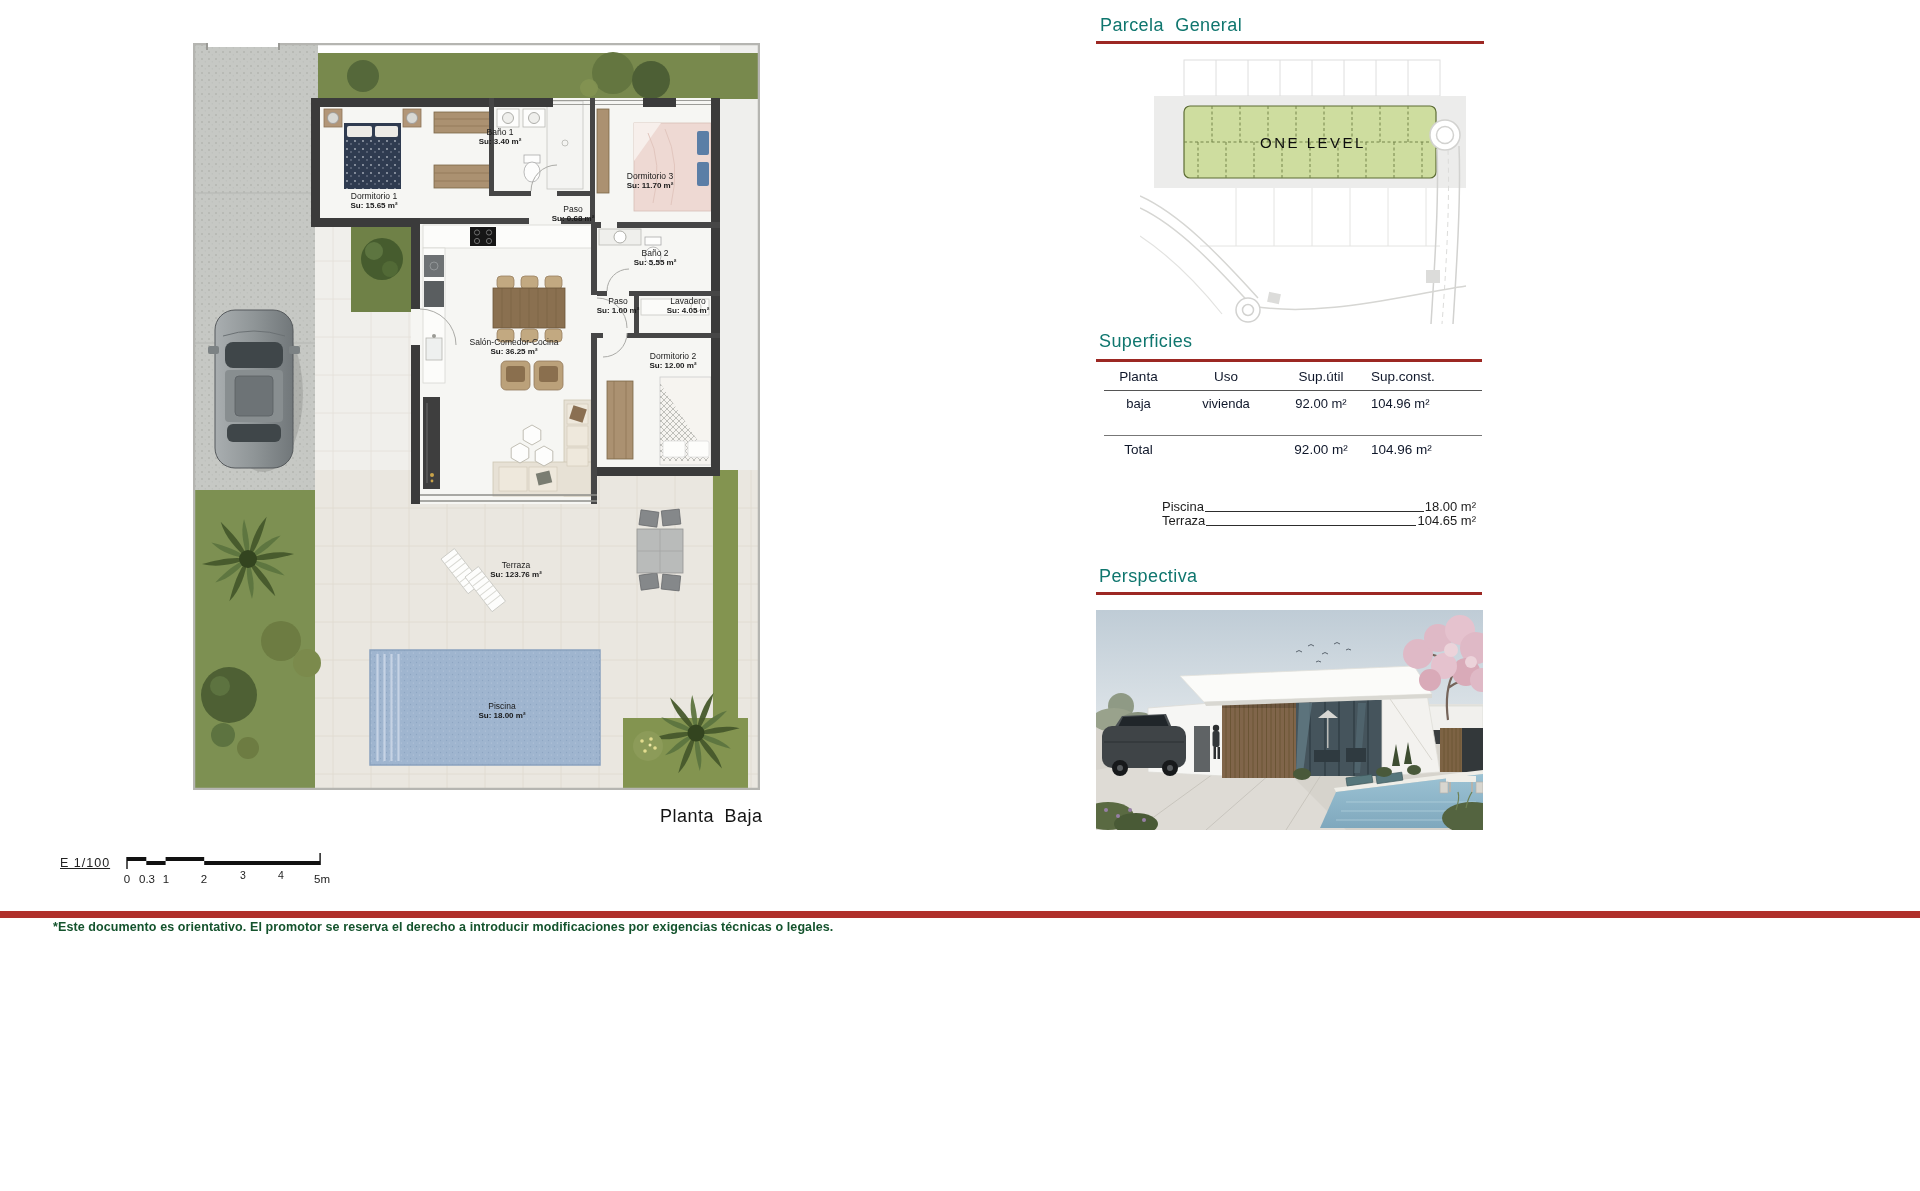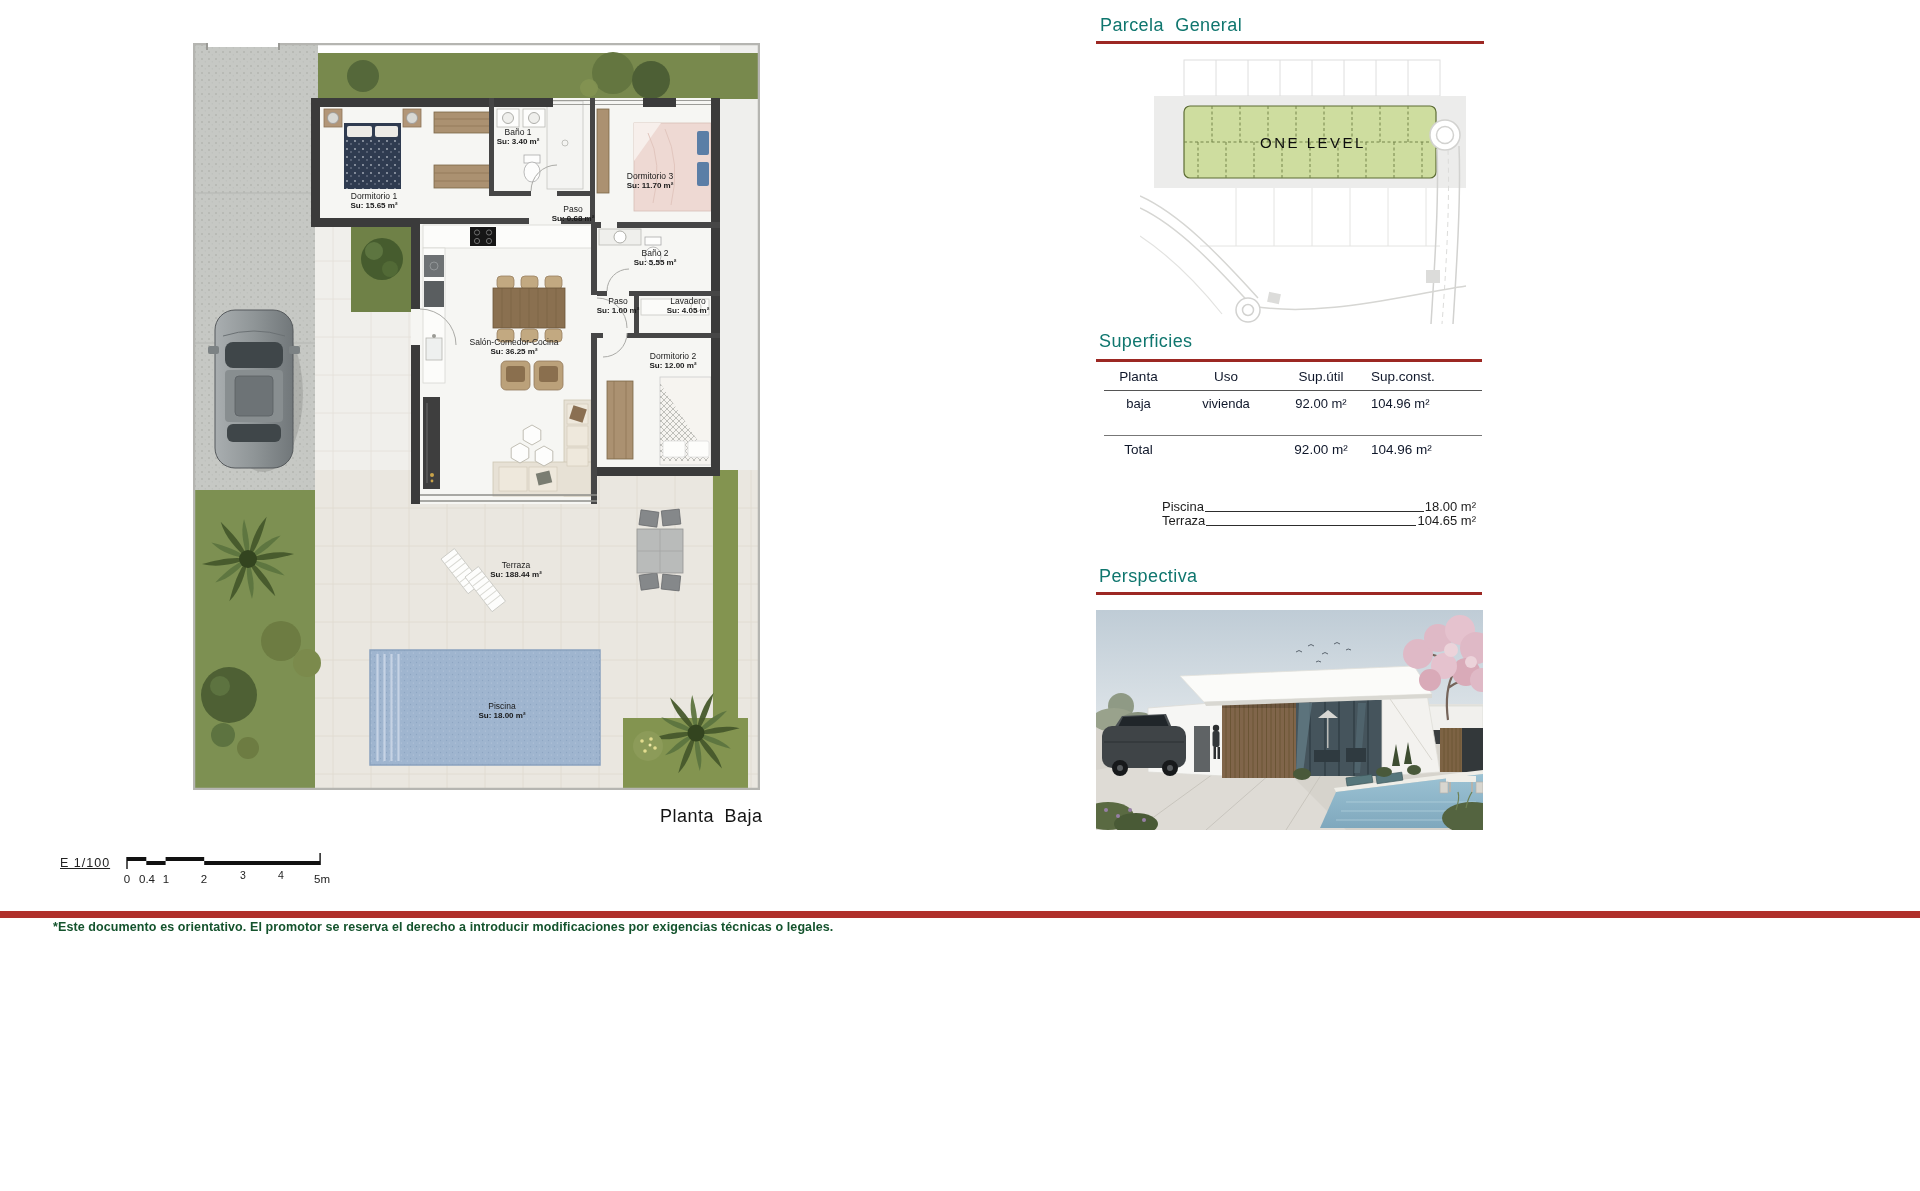--- a/index.html
+++ b/index.html
@@ -336,21 +336,21 @@
   <rect x="1" y="1" width="565" height="745" fill="none" stroke="#b5b5b1" stroke-width="2.5"></rect>
   <rect x="14" y="0" width="72" height="4" fill="#ffffff"></rect>
   <rect x="13" y="0" width="2" height="7" fill="#9a9a96"></rect>
   <rect x="85" y="0" width="2" height="7" fill="#9a9a96"></rect>
 </svg>
 
 <div class="rlabel" style="left:374px;top:191px">
   <span class="rname">Dormitorio 1</span>
   <span class="rarea">Su: 15.65 m²</span>
 </div>
-<div class="rlabel" style="left:518px;top:127px">
+<div class="rlabel" style="left:500px;top:127px">
   <span class="rname">Baño 1</span>
   <span class="rarea">Su: 3.40 m²</span>
 </div>
 <div class="rlabel" style="left:650px;top:171px">
   <span class="rname">Dormitorio 3</span>
   <span class="rarea">Su: 11.70 m²</span>
 </div>
 <div class="rlabel" style="left:573px;top:204px">
   <span class="rname">Paso</span>
   <span class="rarea">Su: 0.68 m²</span>
@@ -370,21 +370,21 @@
 <div class="rlabel" style="left:514px;top:337px">
   <span class="rname">Salón-Comedor-Cocina</span>
   <span class="rarea">Su: 36.25 m²</span>
 </div>
 <div class="rlabel" style="left:673px;top:351px">
   <span class="rname">Dormitorio 2</span>
   <span class="rarea">Su: 12.00 m²</span>
 </div>
 <div class="rlabel" style="left:516px;top:560px">
   <span class="rname">Terraza</span>
-  <span class="rarea">Su: 188.44 m²</span>
+  <span class="rarea">Su: 123.76 m²</span>
 </div>
 <div class="rlabel" style="left:502px;top:701px">
   <span class="rname">Piscina</span>
   <span class="rarea">Su: 18.00 m²</span>
 </div>
 
 <div class="plan-caption">Planta Baja</div>
 
 <div class="panel-title" style="left:1100px;top:15px">Parcela General</div>
 <div class="red-rule" style="left:1096px;top:41px;width:388px"></div>
@@ -584,21 +584,21 @@
   <g fill="#111111">
     <rect x="9" y="6" width="19.3" height="4"></rect>
     <rect x="47.6" y="6" width="38.6" height="4"></rect>
     <rect x="28.3" y="10" width="19.3" height="4"></rect>
     <rect x="86.2" y="10" width="115.8" height="4"></rect>
     <rect x="8.3" y="6" width="1.4" height="12"></rect>
     <rect x="201.4" y="2" width="1.4" height="12"></rect>
   </g>
 </svg>
 <span class="tick" style="left:127px">0</span>
-<span class="tick" style="left:147px">0.4</span>
+<span class="tick" style="left:147px">0.3</span>
 <span class="tick" style="left:166px">1</span>
 <span class="tick" style="left:204px">2</span>
 <span class="tick raised" style="left:243px">3</span>
 <span class="tick raised" style="left:281px">4</span>
 <span class="tick" style="left:322px">5m</span>
 
 <div class="footer-bar"></div>
 <div class="footnote">*Este documento es orientativo. El promotor se reserva el derecho a introducir modificaciones por exigencias técnicas o legales.</div>
 
 </body></html>

